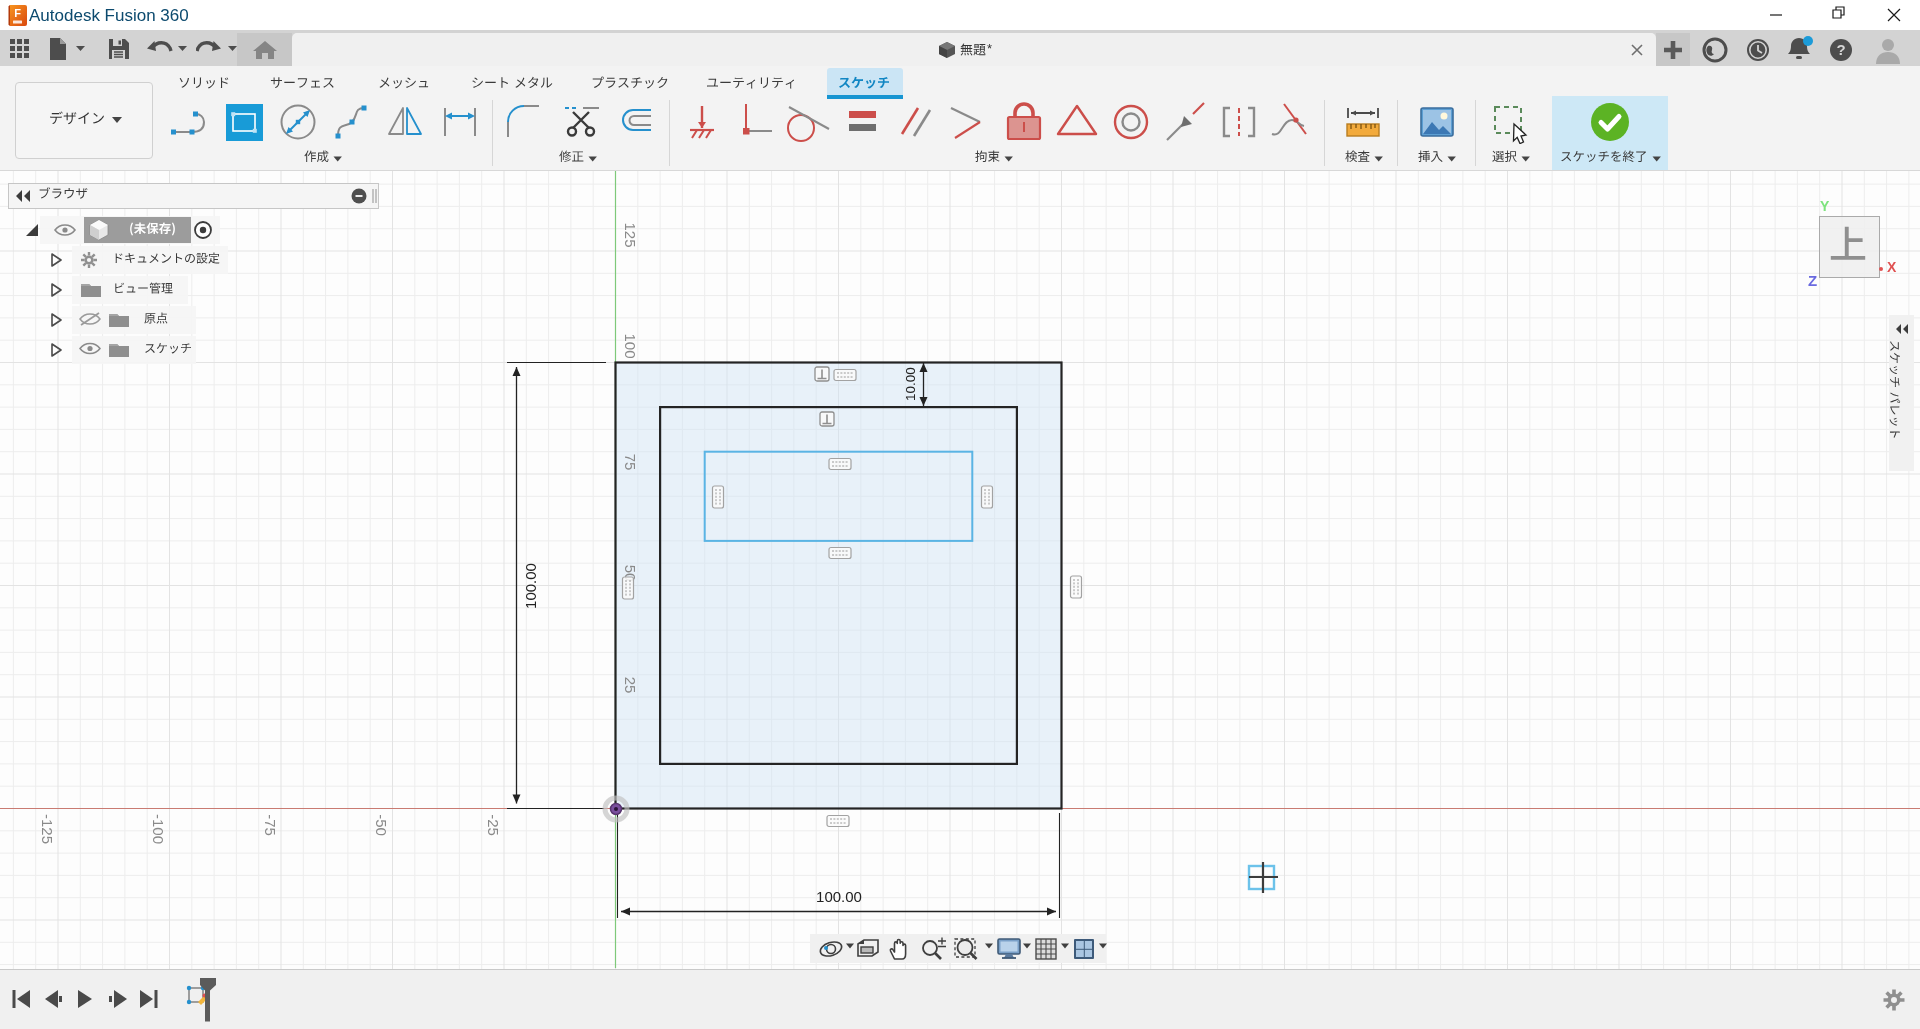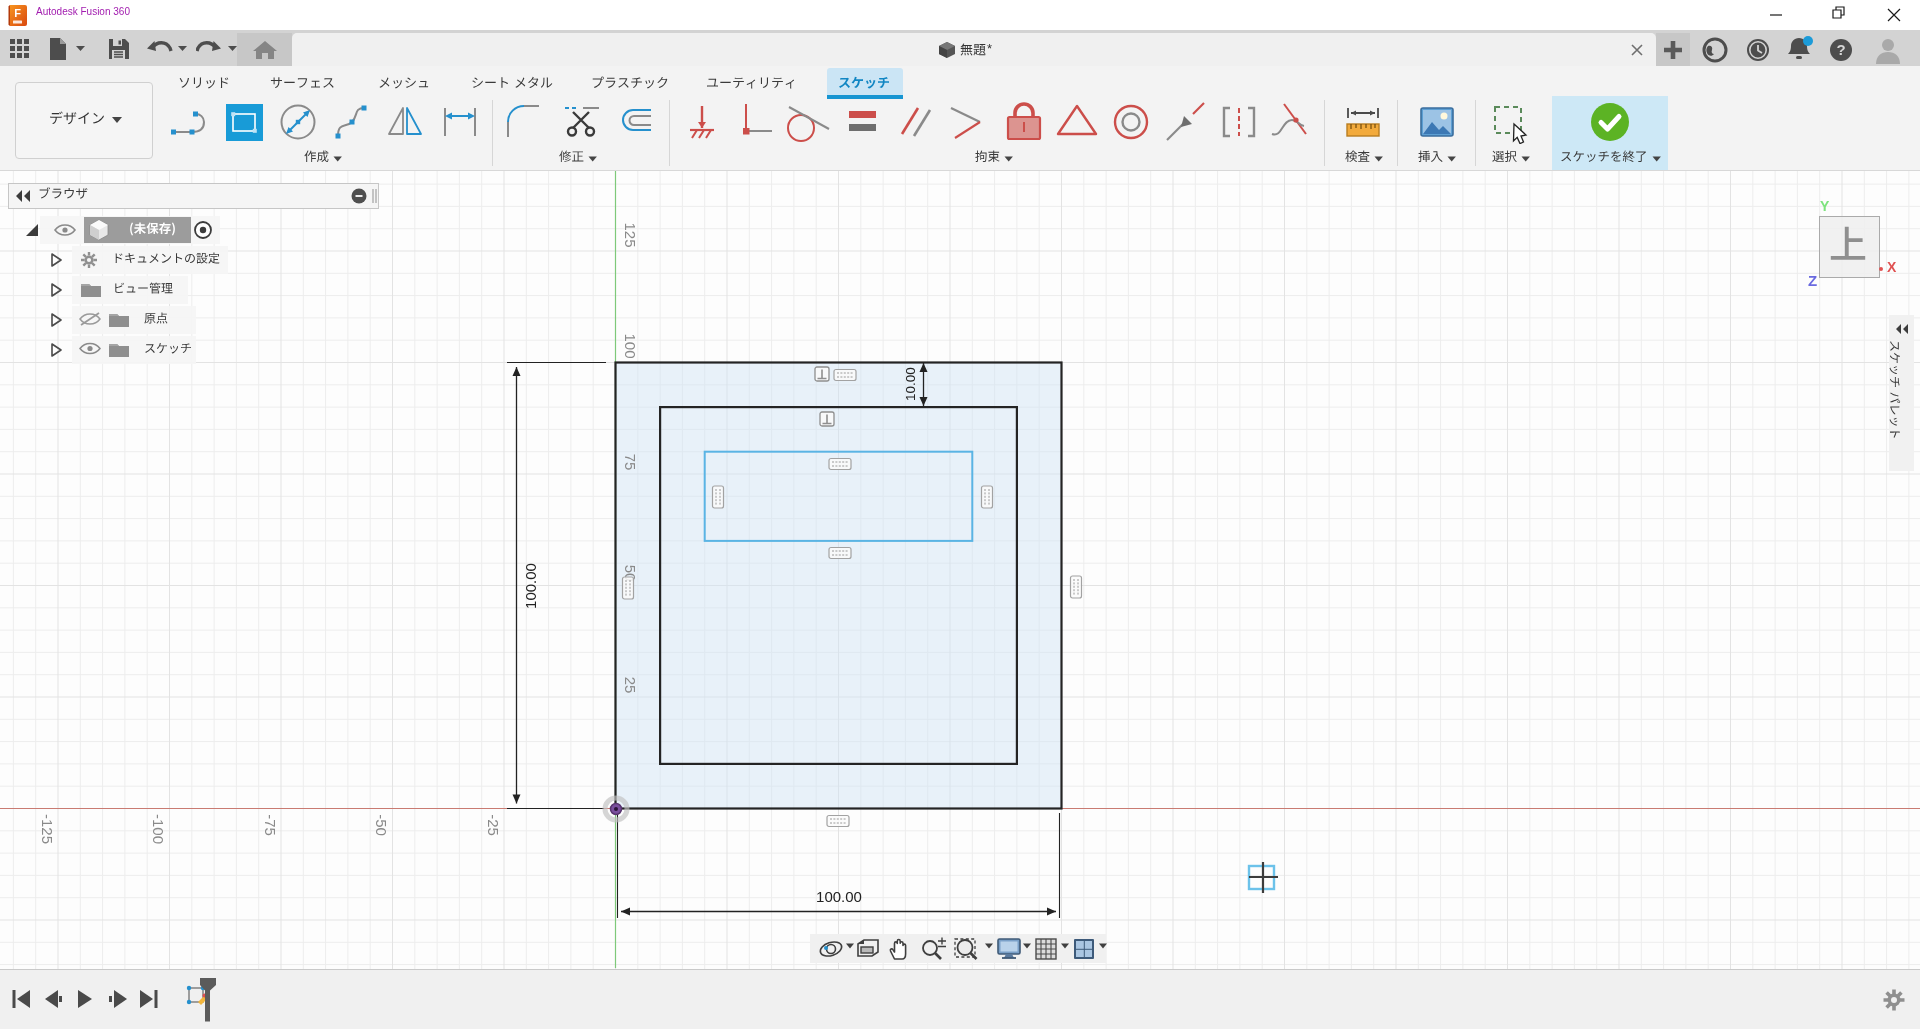--- a/index.html
+++ b/index.html
@@ -124,21 +124,21 @@
         <linearGradient id="fl" x1="0" y1="0" x2="1" y2="1">
 <stop offset="0" stop-color="#f7941e"></stop>
           <stop offset="1" stop-color="#d9480f"></stop>
         </linearGradient>
       </defs>
 <path d="M2 1h15a2 2 0 0 1 2 2v17a2 2 0 0 1-2 2H2z" fill="url(#fl)"></path>
 <path d="M2 1v21l-1.5-1.2V2.2z" fill="#b33a0a"></path>
 <text x="9.5" y="13" font-size="11" font-weight="bold" fill="#fff" text-anchor="middle" font-family="Liberation Sans">F</text>
 <rect x="5" y="16.5" width="9" height="3" rx="0.5" fill="#fff" opacity="0.85"></rect>
     </svg>
-<div class="a" style="left:36px;top:6px;font-size:10px;color:#a21caf">Autodesk Fusion 360</div>
+<div class="a" style="left:29px;top:6px;font-size:17px;color:#0c4a6e">Autodesk Fusion 360</div>
 <svg class="a" style="left:1760px;top:0px;" width="160" height="30">
       <g stroke="#1a1a1a" stroke-width="1.2" fill="none">
 <path d="M10 15h12"></path>
 <path d="M76 7h8v8h-8z"></path>
         <path d="M73 10h8v8h-8z" fill="#fff"></path>
 <path d="M128 9l12 12M140 9l-12 12"></path>
       </g>
     </svg>
 <div class="a" style="left:0px;top:30px;width:1920px;height:36px;background:#d3d3d3;"></div>
 <svg class="a" style="left:8px;top:38px;" width="24" height="22">

